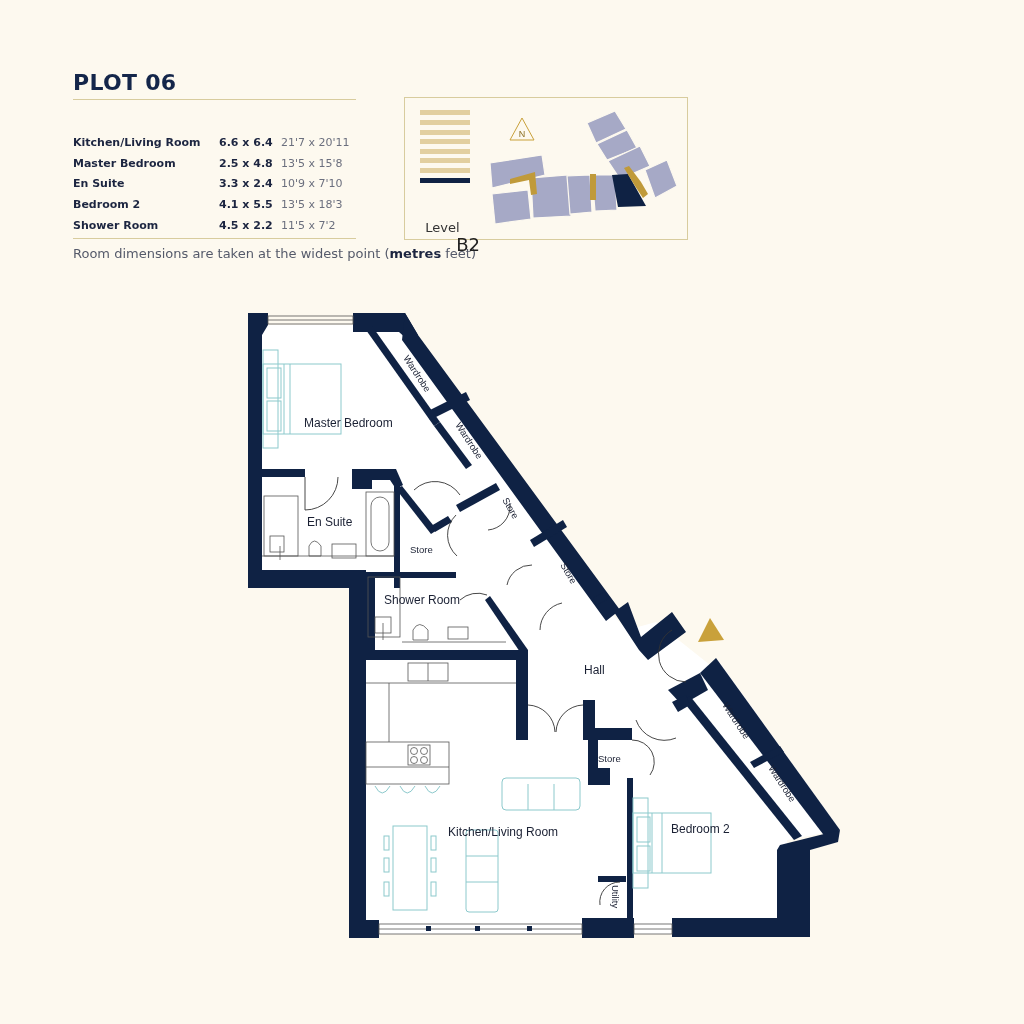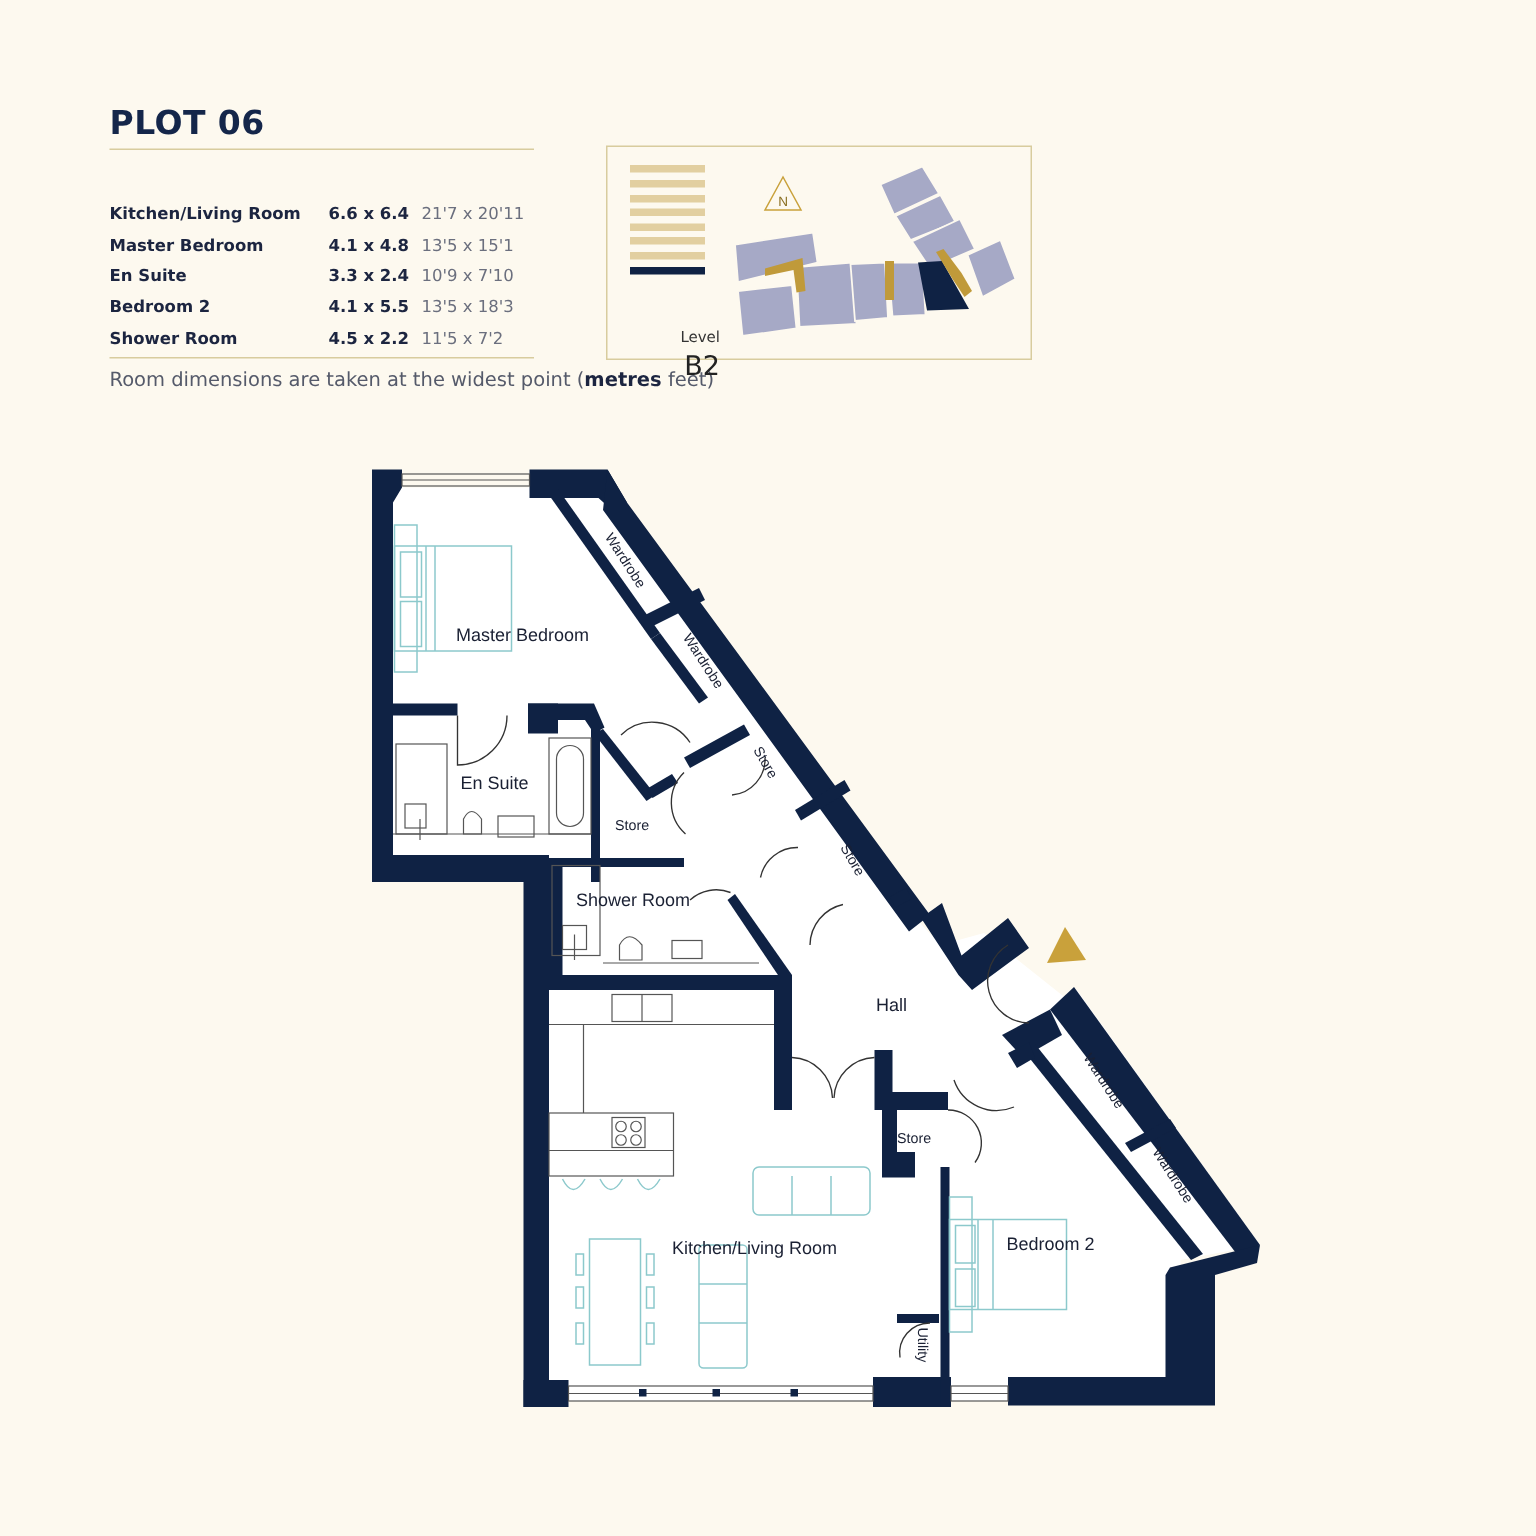--- a/index.html
+++ b/index.html
@@ -17,42 +17,42 @@
   .spec-name { width:146px; color:#1c2540; font-weight:600; }
   .spec-m { width:62px; color:#1c2540; font-weight:600; }
   .spec-ft { flex:1; text-align:left; color:#6b6f7e; }
   .spec-rule { position:absolute; left:73px; top:238px; width:283px; height:1px; background:#d8cc9e; }
   .footnote { position:absolute; left:73px; top:246px; font-size:13px; color:#555a6a; white-space:nowrap; }
   .footnote b { color:#1c2540; }
   .keyplan {
     position:absolute; left:404px; top:97px; width:282px; height:141px;
     border:1px solid #d8cc9e; background:#fdf9ef;
   }
-  .kp-level-label { position:absolute; left:0; width:75px; text-align:right; top:122px; font-size:10px; color:#333; }
+  .kp-level-label { position:absolute; left:0; width:75px; text-align:center; top:122px; font-size:13px; color:#333; }
   .kp-level { position:absolute; left:0; width:75px; text-align:right; top:136px; font-size:18px; color:#222; }
   .plan { position:absolute; left:0; top:0; }
   .room-label { font-family:"Liberation Sans", sans-serif; font-size:12px; fill:#1a2033; }
   .small-label { font-family:"Liberation Sans", sans-serif; font-size:9.5px; fill:#1a2033; }
 </style>
 </head>
 <body>
 
 <div class="plot-title">PLOT 06</div>
 <div class="title-rule"></div>
 
 <div class="spec-table">
   <div class="spec-row">
     <span class="spec-name">Kitchen/Living Room</span>
     <span class="spec-m">6.6 x 6.4</span>
     <span class="spec-ft">21'7 x 20'11</span>
   </div>
   <div class="spec-row">
     <span class="spec-name">Master Bedroom</span>
-    <span class="spec-m">4.1 x 4.8</span>
-    <span class="spec-ft">13'5 x 15'1</span>
+    <span class="spec-m">2.5 x 4.8</span>
+    <span class="spec-ft">13'5 x 15'8</span>
   </div>
   <div class="spec-row">
     <span class="spec-name">En Suite</span>
     <span class="spec-m">3.3 x 2.4</span>
     <span class="spec-ft">10'9 x 7'10</span>
   </div>
   <div class="spec-row">
     <span class="spec-name">Bedroom 2</span>
     <span class="spec-m">4.1 x 5.5</span>
     <span class="spec-ft">13'5 x 18'3</span>

